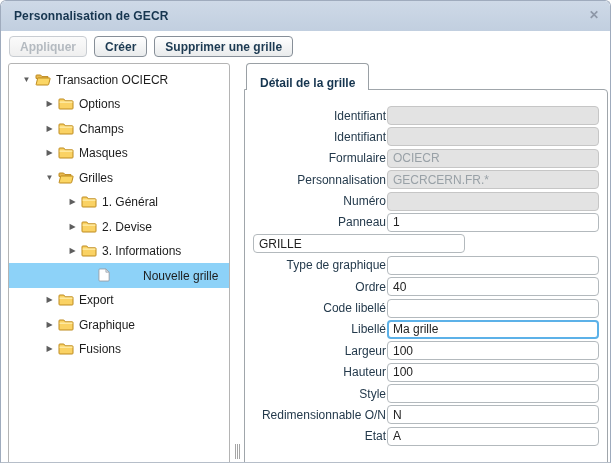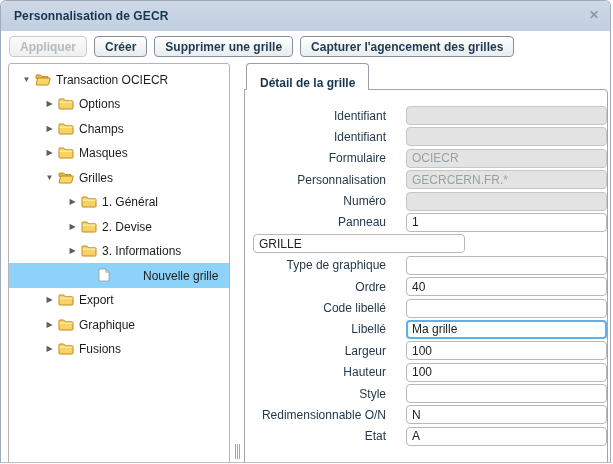--- a/index.html
+++ b/index.html
@@ -65,21 +65,21 @@
     display:flex; align-items:center;
     font-size:12px; font-weight:bold; color:#16354f;
   }
   .panel {
     position:absolute; left:243px; top:88px; width:364px; height:390px; z-index:1;
     border:1px solid #a0a6ab; border-radius:0 4px 4px 4px;
     background:#fff; padding:16px 0 0 8px;
   }
   .frow { display:flex; align-items:center; height:19px; margin-bottom:2.4px; }
   .flabel {
-    width:133px; flex:none; text-align:right; margin-right:20px;
+    width:133px; flex:none; text-align:right; margin-right:1px;
     font-size:12px; color:#243a4c;
   }
   .finput {
     width:212px; height:19px; padding:0 5px;
     border:1px solid #b3b9bd; border-radius:4px;
     font-family:"Liberation Sans", sans-serif; font-size:12px; color:#222;
     background:#fff; outline:none;
   }
   .finput:disabled { background:#e3e3e3; border-color:#c6c6c6; color:#99a1a7; }
   .finput.focused { border:2px solid #5cb1e8; padding:0 4px; }
@@ -91,21 +91,20 @@
 
   <div class="titlebar">
     <span class="title">Personnalisation de GECR</span>
     <span class="close">✕</span>
   </div>
 
   <div class="toolbar">
       <button class="btn" disabled="">Appliquer</button>
       <button class="btn">Créer</button>
       <button class="btn">Supprimer une grille</button>
-      <button class="btn">Capturer l'agencement des grilles</button>
     </div>
 
   <div class="tree-panel">
       <div class="tree-row" style="padding-left: 12px;">
         <span class="arrow">▼</span>
         <span class="ticon">
   <svg width="16" height="13" viewBox="0 0 16 13">
     <path d="M1 2.8 Q1 2 1.8 2 H5.6 L7 3.6 H13 V5.4 H1 Z" fill="#E9B94F" stroke="#BE8B1F"></path>
     <path d="M1.1 11.6 L2.6 5.5 Q2.7 5 3.2 5 H14.6 Q15.3 5 15.1 5.7 L13.7 11.3 Q13.5 12 12.8 12 H1.8 Q1 12 1.1 11.6 Z" fill="#FBD665" stroke="#BE8B1F"></path>
   </svg>

